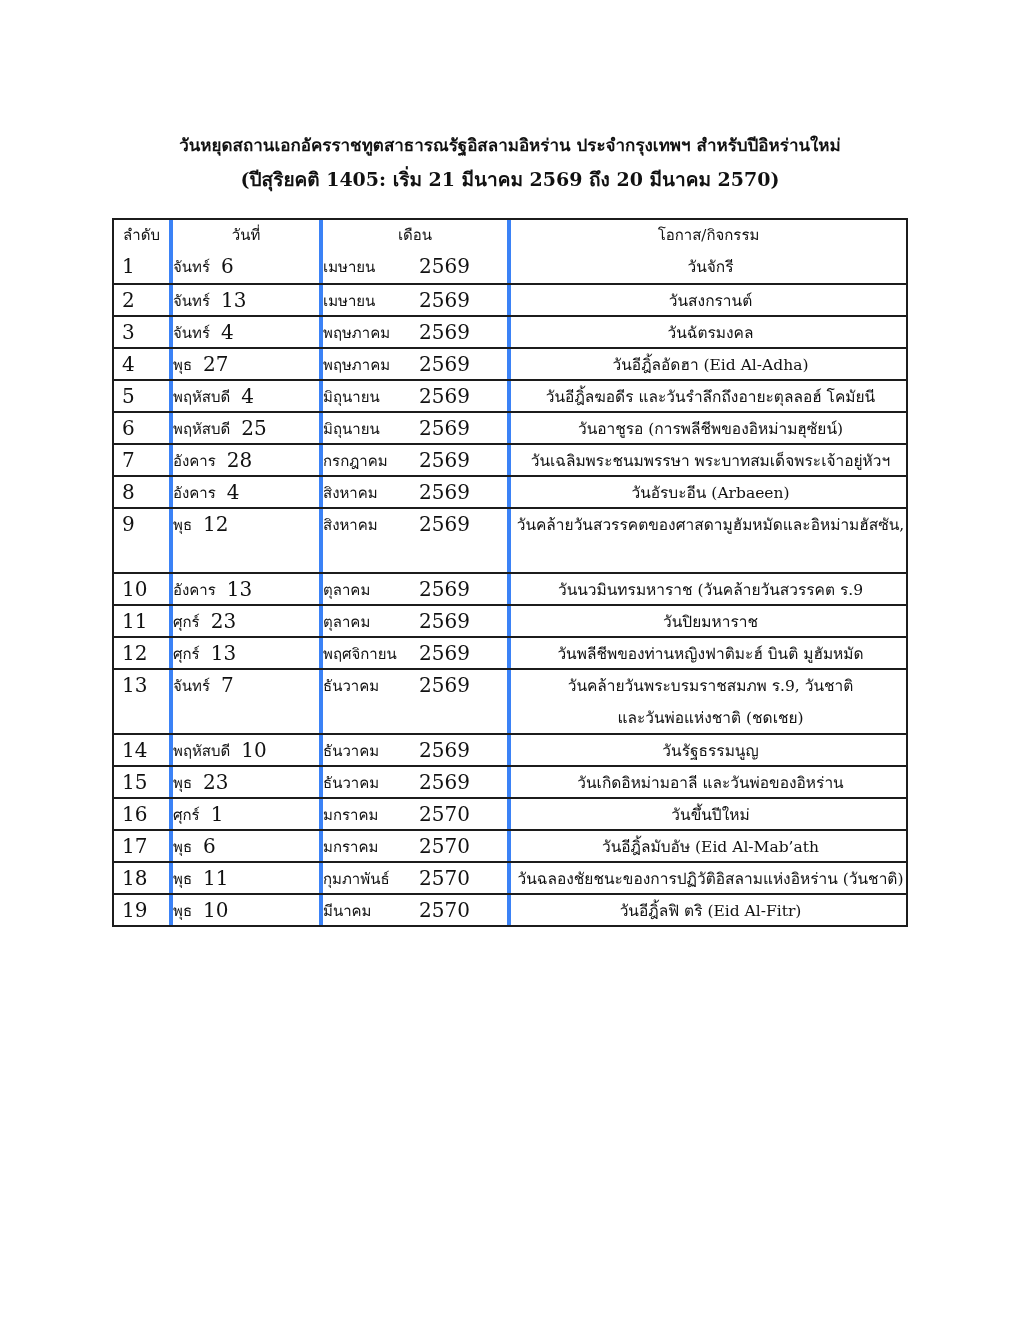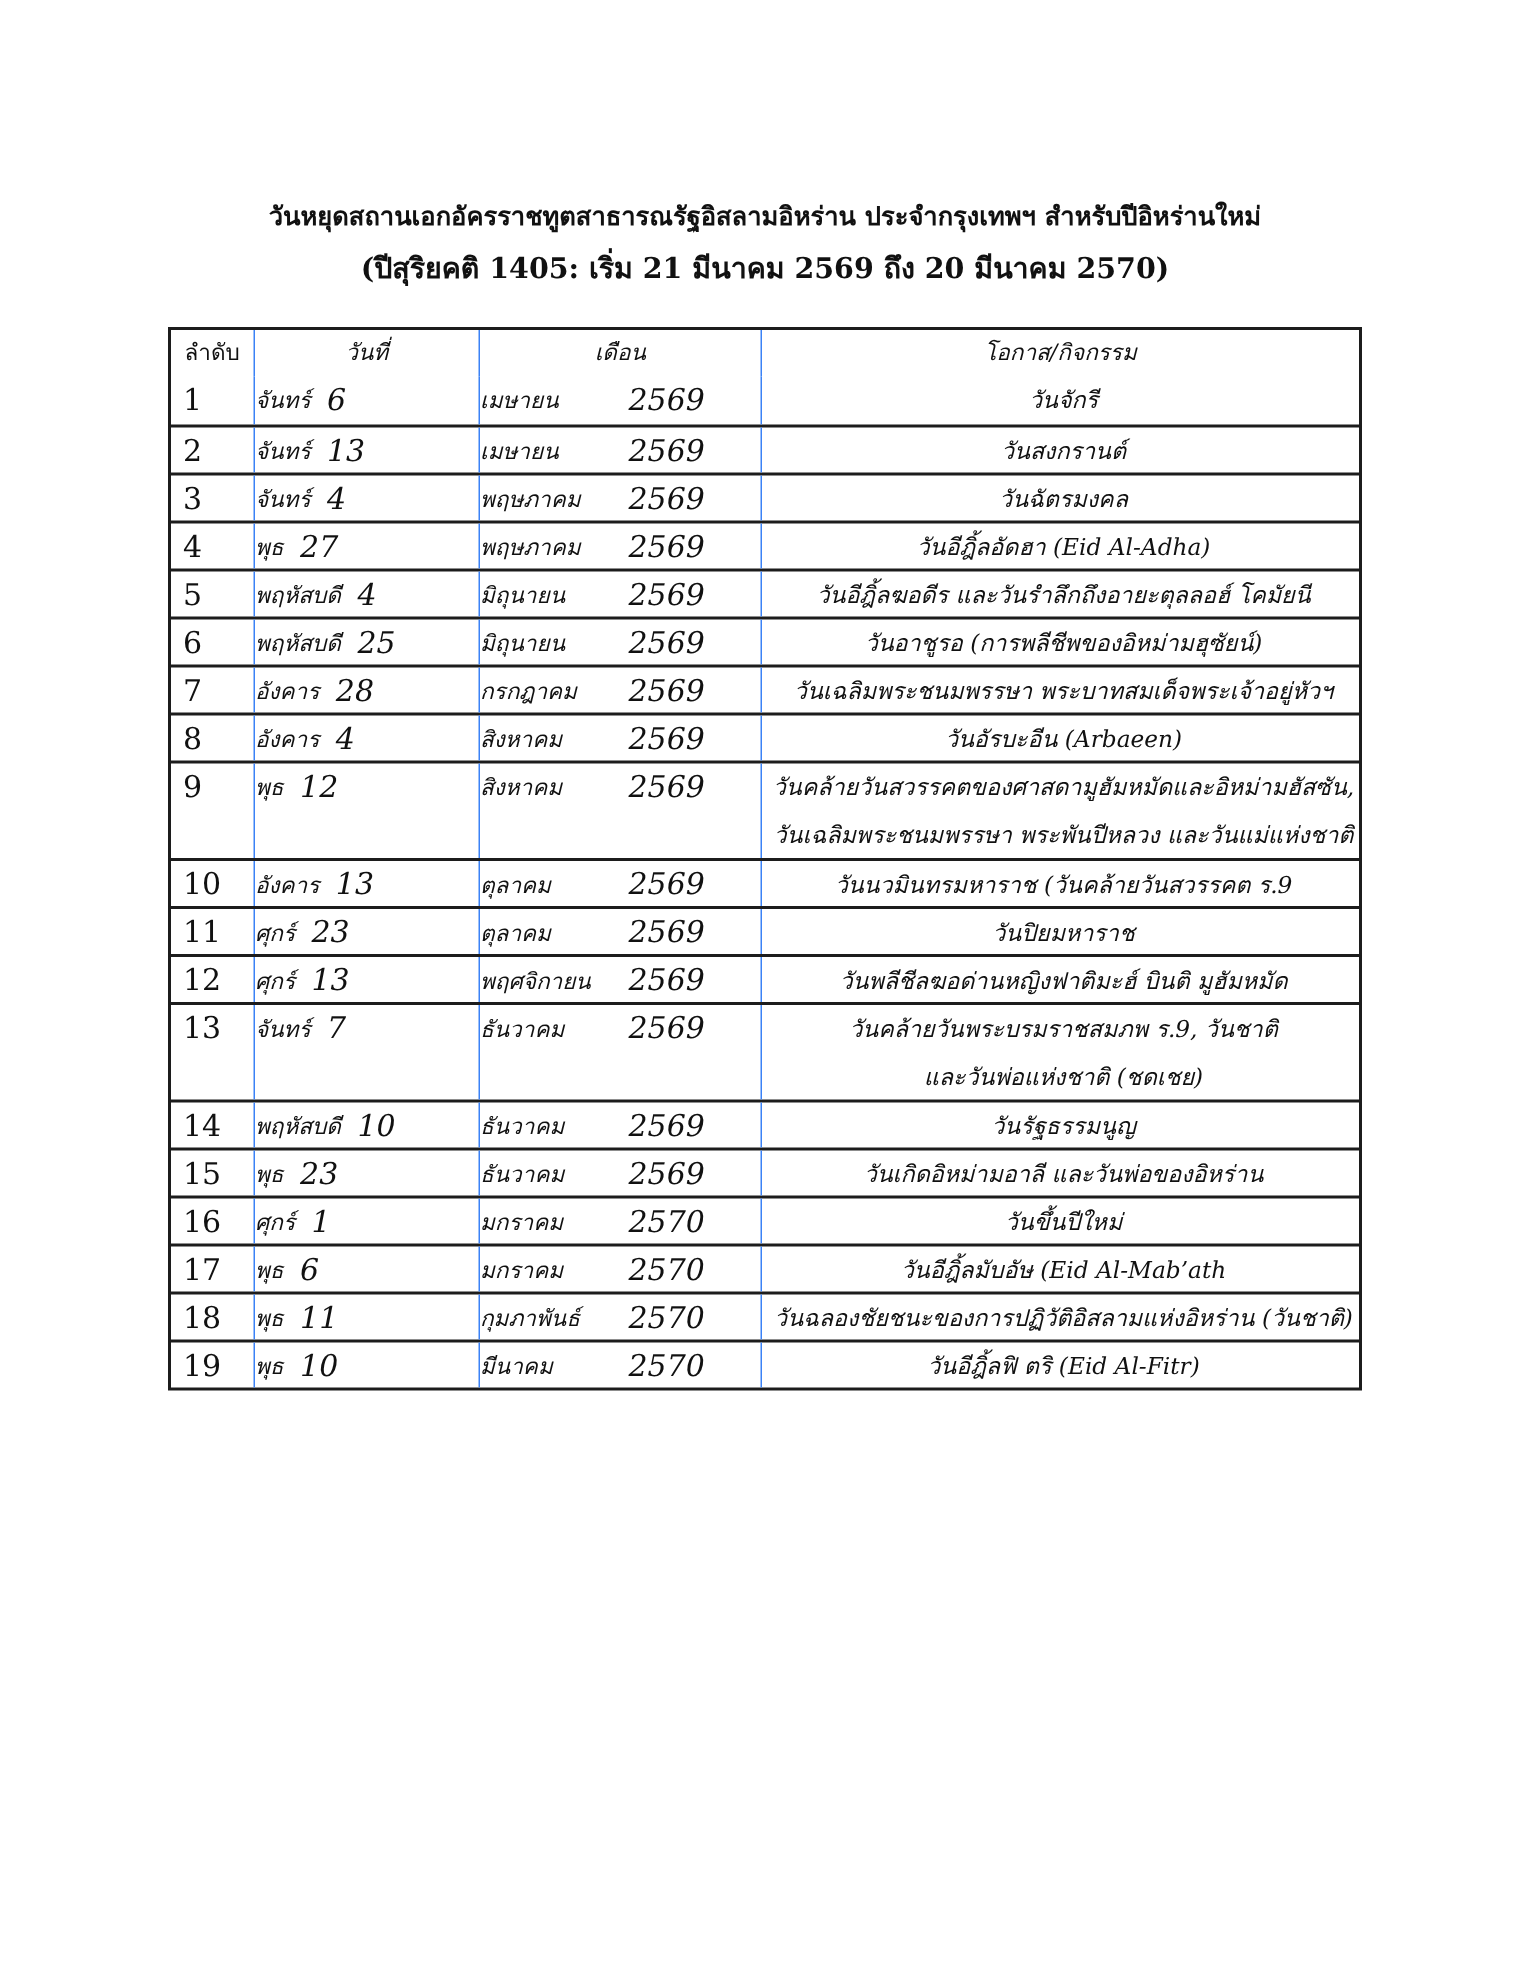--- a/index.html
+++ b/index.html
@@ -49,21 +49,21 @@
   .trow + .trow { border-top: 2px solid #1c1c1c; }
   .trow.head { height: 31px; }
   .trow.single { height: 32px; }
   .trow.tall { height: 65px; }
   .cell {
     display: flex;
     align-items: flex-start;
     box-sizing: border-box;
     overflow: hidden;
   }
-  .cell + .cell { border-left: 1px solid #3b82f6; font-style: italic; }
+  .cell + .cell { border-left: 4px solid #3b82f6; }
   .head .cell {
     justify-content: center;
     font-size: 15px;
   }
   .head .cell span { line-height: 30px; }
   .c-no {
     padding-left: 8px;
     font-size: 20px;
   }
   .c-no span { line-height: 31px; }
@@ -272,21 +272,20 @@
     <div class="cell c-date">
       <span class="day-name">พุธ</span>
       <span class="day-num">12</span>
     </div>
     <div class="cell c-month">
       <span class="month-name">สิงหาคม</span>
       <span class="year-num">2569</span>
     </div>
     <div class="cell c-occ">
       <div class="occ-line">วันคล้ายวันสวรรคตของศาสดามูฮัมหมัดและอิหม่ามฮัสซัน,</div>
-      <div class="occ-line">วันเฉลิมพระชนมพรรษา พระพันปีหลวง และวันแม่แห่งชาติ</div>
     </div>
   </div>
         <div class="trow single">
     <div class="cell c-no">
       <span>10</span>
     </div>
     <div class="cell c-date">
       <span class="day-name">อังคาร</span>
       <span class="day-num">13</span>
     </div>
@@ -322,21 +321,21 @@
     </div>
     <div class="cell c-date">
       <span class="day-name">ศุกร์</span>
       <span class="day-num">13</span>
     </div>
     <div class="cell c-month">
       <span class="month-name">พฤศจิกายน</span>
       <span class="year-num">2569</span>
     </div>
     <div class="cell c-occ">
-      <div class="occ-line">วันพลีชีลฆอด่านหญิงฟาติมะฮ์ บินติ มูฮัมหมัด</div>
+      <div class="occ-line">วันพลีชีพของท่านหญิงฟาติมะฮ์ บินติ มูฮัมหมัด</div>
       <div class="occ-line"></div>
     </div>
   </div>
         <div class="trow tall">
     <div class="cell c-no">
       <span>13</span>
     </div>
     <div class="cell c-date">
       <span class="day-name">จันทร์</span>
       <span class="day-num">7</span>

